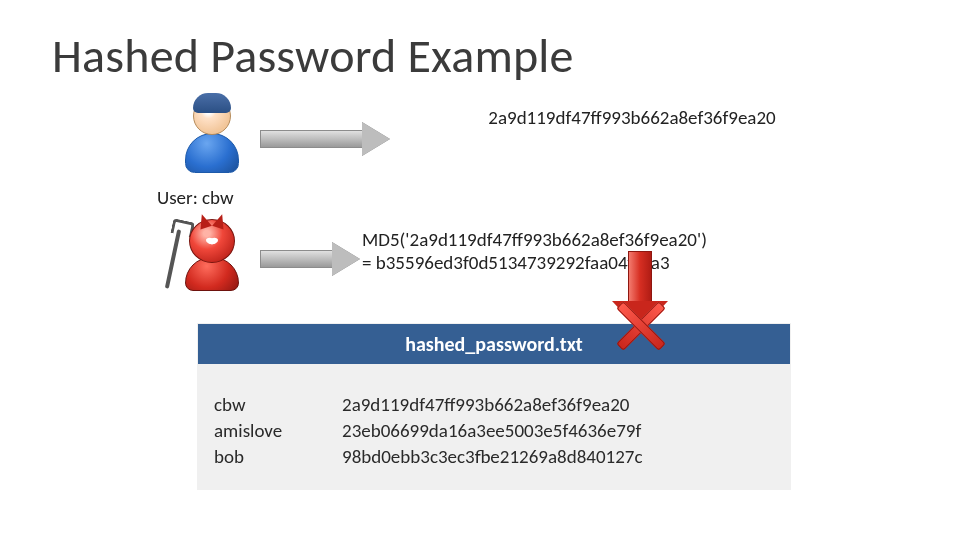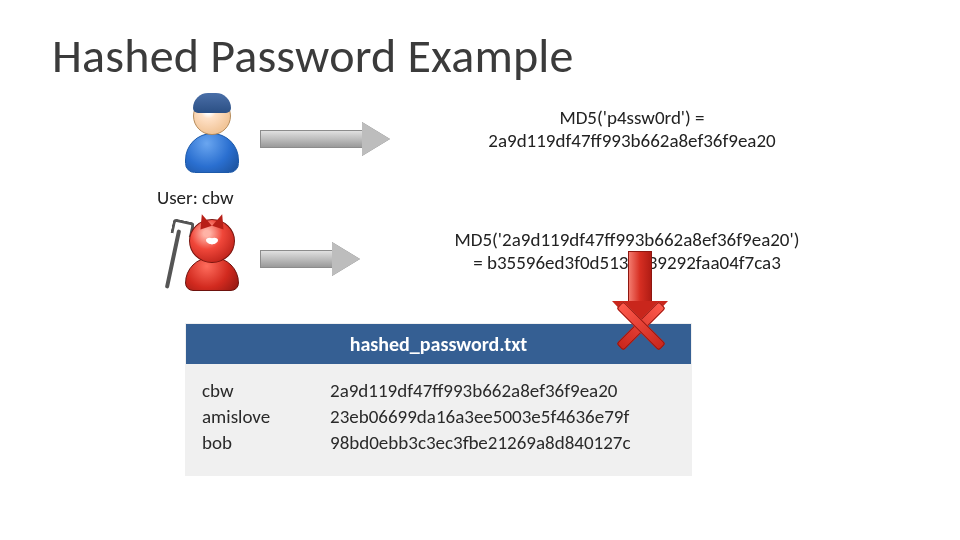--- a/index.html
+++ b/index.html
@@ -39,40 +39,40 @@
   .arrow { position:absolute; height:30px; }
   .arrow .shaft { position:absolute; left:0; top:6px; right:28px; bottom:6px;
                   background: linear-gradient(#e0e0e0,#bdbdbd,#9a9a9a); border:1px solid #8c8c8c; border-right:none; }
   .arrow .head { position:absolute; right:0; top:-2px; width:0; height:0;
                  border-top:17px solid transparent; border-bottom:17px solid transparent; border-left:28px solid #bdbdbd;
                  filter: drop-shadow(0 0 0.5px #7a7a7a); }
   .arrow.a1 { left:260px; top:124px; width:130px; }
   .arrow.a2 { left:260px; top:244px; width:100px; }
 
   .md5-1 { position:absolute; left:412px; top:106px; width:440px; text-align:center; font-size:19px; line-height:1.22; }
-  .md5-2 { position:absolute; left:362px; top:228px; width:530px; text-align:center; font-size:19px; line-height:1.22; }
+  .md5-2 { position:absolute; left:362px; top:228px; width:530px; text-align:left; font-size:19px; line-height:1.22; }
 
   
   .down-arrow { position:absolute; left:612px; top:251px; width:56px; height:86px; }
   .down-arrow .dshaft { position:absolute; left:16px; top:0; width:24px; height:52px;
                         background: linear-gradient(90deg,#f37a6e,#d62e22,#b01c14); border:1px solid #8e1610; border-bottom:none; }
   .down-arrow .dhead { position:absolute; left:0; top:50px; width:0; height:0;
                        border-left:28px solid transparent; border-right:28px solid transparent; border-top:30px solid #c9261c; }
 
   
   .redx { position:absolute; left:614px; top:300px; width:52px; height:52px; }
   .redx .bar { position:absolute; left:22px; top:-4px; width:10px; height:60px; border-radius:3px;
                background: linear-gradient(#ff5a4d,#c9261c); box-shadow: 0 0 0 1px #8e1610 inset; }
   .redx .b1 { transform: rotate(45deg); }
   .redx .b2 { transform: rotate(-45deg); }
 
   
-  .tbl { position:absolute; left:186px; top:324px; width:505px; box-shadow: 0 0 0 1px rgba(0,0,0,.06); }
+  .tbl { position:absolute; left:198px; top:324px; width:592px; box-shadow: 0 0 0 1px rgba(0,0,0,.06); }
   .tbl-head { background:#355f93; color:#fff; text-align:center; font-weight:600; font-size:20px; padding:8px 0; }
-  .tbl-body { background:#f0f0f0; padding:14px 16px 18px; display:flex; font-size:19px; line-height:1.38; color:#2a2a2a; }
+  .tbl-body { background:#f0f0f0; padding:28px 16px 18px; display:flex; font-size:19px; line-height:1.38; color:#2a2a2a; }
   .col-users { width:128px; }
   .col-hash  { flex:1; }
 </style>
 </head>
 <body>
 
 <div class="slide">
 
   <div class="title">Hashed Password Example</div>
 
@@ -82,21 +82,20 @@
     <div class="user-hair"></div>
   </div>
   <div class="user-label">User: cbw</div>
 
   <div class="arrow a1">
     <div class="shaft"></div>
       <div class="head"></div>
   </div>
 
   <div class="md5-1">
-    <div>MD5('p4ssw0rd') =</div>
     <div>2a9d119df47ff993b662a8ef36f9ea20</div>
   </div>
 
   <div class="devil-icon">
     <div class="fork"></div>
     <div class="devil-body"></div>
     <div class="devil-head">
       <div class="horn l"></div>
         <div class="horn r"></div>
       <div class="devil-eye l"></div>

